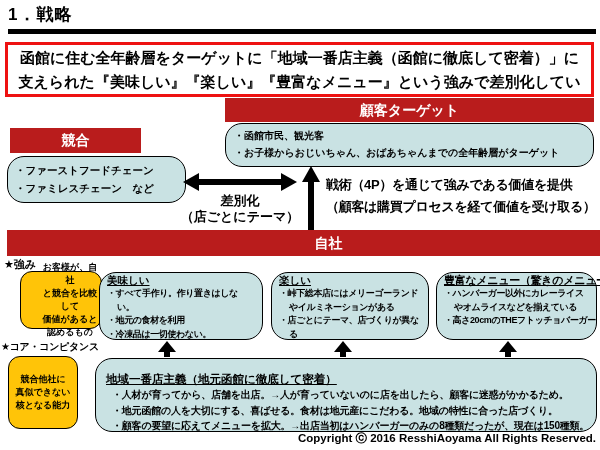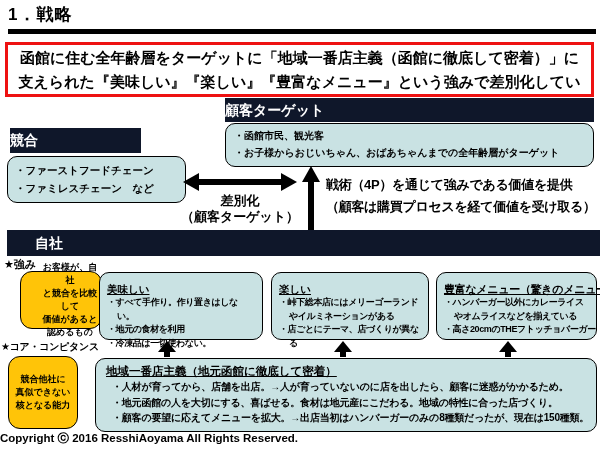--- a/index.html
+++ b/index.html
@@ -3,51 +3,51 @@
 <meta charset="utf-8">
 <style>
   html,body{margin:0;padding:0;background:#fff;}
   #stage{position:relative;width:600px;height:450px;background:#fff;overflow:hidden;
          font-family:"Liberation Sans","DejaVu Sans",sans-serif;color:#000;font-weight:bold;}
   .abs{position:absolute;}
   #page-title{left:8px;top:3px;font-size:17px;letter-spacing:1px;}
   #title-rule{left:8px;top:29px;width:588px;height:5px;background:#000;}
   #headline{left:5px;top:42px;width:583px;height:48px;border:3px solid #EE1111;background:#fff;
             text-align:center;font-size:15px;line-height:24px;padding-top:1px;}
-  .orange{background:#0f172a;color:#fff;}
+  .orange{background:#b91c1c;color:#fff;text-align:center;}
   #cust-header{left:225px;top:98px;width:369px;height:24px;font-size:14px;line-height:24px;}
-  .bluebox{background:#C9E2E3;border:1.5px solid #000;border-radius:10px;box-sizing:border-box;}
+  .bluebox{background:#C9E2E3;border:1.5px solid #000;border-radius:17px;box-sizing:border-box;}
   #cust-box{left:225px;top:123px;width:369px;height:44px;padding:3px 8px;font-size:10px;line-height:17px;}
   #comp-header{left:10px;top:128px;width:131px;height:25px;font-size:14px;line-height:25px;}
   #comp-box{left:7px;top:156px;width:179px;height:47px;padding:4px 7px;font-size:10.5px;line-height:18px;}
   #diff-arrow{left:183px;top:171px;}
   #diff-label{left:175px;top:193px;width:130px;text-align:center;font-size:13px;line-height:16px;}
   #value-arrow{left:300px;top:166px;}
   #tactics-label{left:326px;top:174px;width:272px;font-size:13px;line-height:22px;letter-spacing:-0.3px;}
   #own-bar{left:7px;top:230px;width:587px;height:26px;font-size:14px;line-height:26px;padding-left:28px;}
   #strengths-label{left:4px;top:257px;font-size:11px;}
   #core-label{left:1px;top:340px;font-size:10px;white-space:nowrap;letter-spacing:-0.3px;}
   .ybox{background:#FFC408;border:1.5px solid #000;border-radius:12px;box-sizing:border-box;
         display:flex;align-items:center;justify-content:center;text-align:center;
         font-size:9px;line-height:13px;white-space:pre-line;padding:2px;}
   #ybox1{left:20px;top:271px;width:82px;height:58px;padding-left:20px;}
   #ybox2{left:8px;top:356px;width:70px;height:73px;}
-  .sbox{padding:9px 7px;box-sizing:border-box;}
+  .sbox{padding:0 7px;box-sizing:border-box;}
   #sbox1{left:99px;top:272px;width:164px;height:68px;}
   #sbox2{left:271px;top:272px;width:158px;height:68px;}
   #sbox3{left:436px;top:272px;width:161px;height:68px;}
   .sbox .t{font-size:10.5px;text-decoration:underline;line-height:14px;}
   .sbox .t.t-small{font-size:11px;letter-spacing:-0.3px;}
   .sbox .bullet{font-size:9px;line-height:13.5px;letter-spacing:-0.4px;}
   .bullet{white-space:pre-line;padding-left:10px;text-indent:-10px;}
   .nowrap{white-space:nowrap;}
-  #core-box{left:95px;top:358px;width:502px;height:74px;padding:4px 10px;}
+  #core-box{left:95px;top:358px;width:502px;height:74px;padding:12px 10px;}
   #core-box .t{font-size:11.5px;text-decoration:underline;line-height:16px;}
   #core-box .bullet{font-size:10px;line-height:15.5px;letter-spacing:-0.2px;padding-left:16px;text-indent:-10px;}
-  #copyright{left:0;right:4px;top:431px;text-align:left;font-size:11.5px;}
+  #copyright{left:0;right:4px;top:431px;text-align:right;font-size:11.5px;}
   svg{display:block;}
 </style>
 </head>
 <body>
 
 <div id="stage">
 
   <div class="abs" id="page-title">1．戦略</div>
   <div class="abs" id="title-rule"></div>
 
@@ -70,21 +70,21 @@
 
   <div class="abs" id="diff-arrow">
     <svg width="114" height="22">
       <polygon points="0,11 16,2 16,20" fill="#000"></polygon>
       <polygon points="114,11 98,2 98,20" fill="#000"></polygon>
       <rect x="15" y="8" width="84" height="6" fill="#000"></rect>
     </svg>
   </div>
   <div class="abs" id="diff-label">
     <div>差別化</div>
-    <div>（顧客ターゲット）</div>
+    <div>（店ごとにテーマ）</div>
   </div>
 
   <div class="abs" id="value-arrow">
     <svg width="22" height="64">
       <polygon points="11,0 2,16 20,16" fill="#000"></polygon>
       <rect x="8" y="15" width="6" height="49" fill="#000"></rect>
     </svg>
   </div>
   <div class="abs" id="tactics-label">
     <div class="nowrap">戦術（4P）を通じて強みである価値を提供</div>

